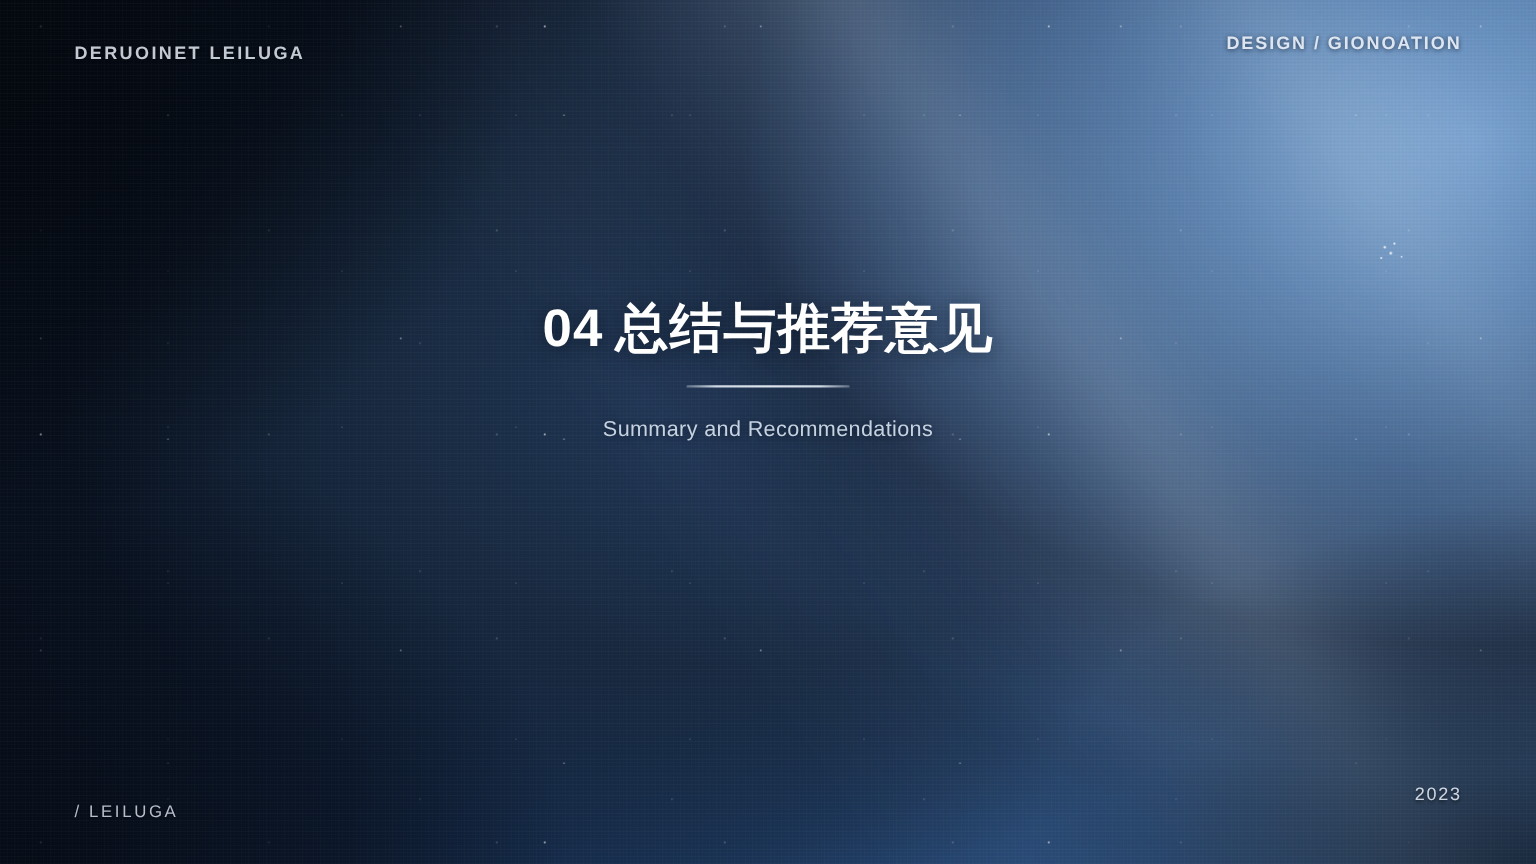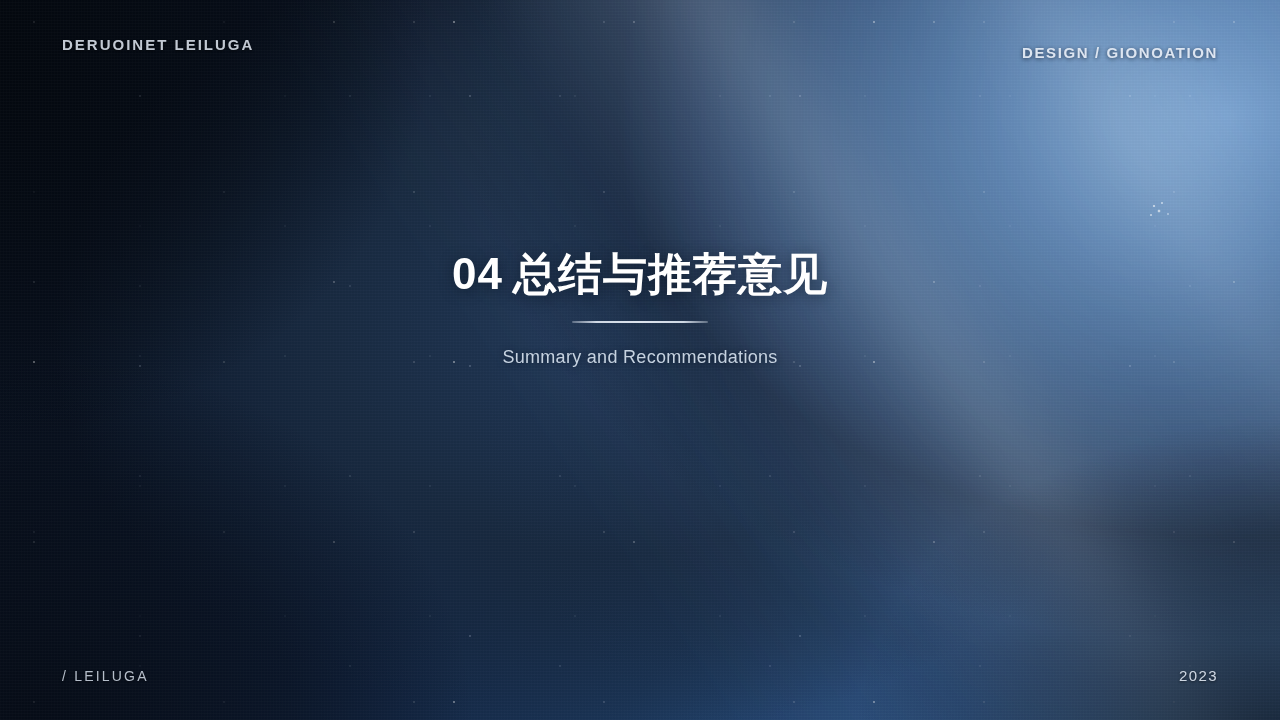--- a/index.html
+++ b/index.html
@@ -134,21 +134,21 @@
   .hdr-left {
     position:absolute; left:62px; top:36px;
     font-size:15px; font-weight:600;
     letter-spacing:2.0px;
     color:#d7dee8;
     white-space:nowrap;
     text-shadow:0 1px 3px rgba(0,0,0,0.6);
     opacity:0.9;
   }
   .hdr-right {
-    position:absolute; right:62px; top:44px;
+    position:absolute; right:62px; top:28px;
     font-size:15px; font-weight:600;
     letter-spacing:1.6px;
     color:#e3eaf4;
     white-space:nowrap;
     text-shadow:0 1px 4px rgba(12,26,46,0.75);
     opacity:0.95;
   }
 
   
   .center-block {
@@ -188,21 +188,21 @@
   .ftr-left {
     position:absolute; left:62px; bottom:36px;
     font-size:14px; font-weight:500;
     letter-spacing:2.2px;
     color:#cdd6e2;
     white-space:nowrap;
     text-shadow:0 1px 3px rgba(0,0,0,0.6);
     opacity:0.88;
   }
   .ftr-right {
-    position:absolute; right:62px; bottom:36px;
+    position:absolute; right:62px; bottom:49px;
     font-size:15px; font-weight:500;
     letter-spacing:1.4px;
     color:#dbe3ee;
     white-space:nowrap;
     text-shadow:0 1px 3px rgba(0,0,0,0.6);
     opacity:0.92;
   }
 </style>
 </head>
 <body>

